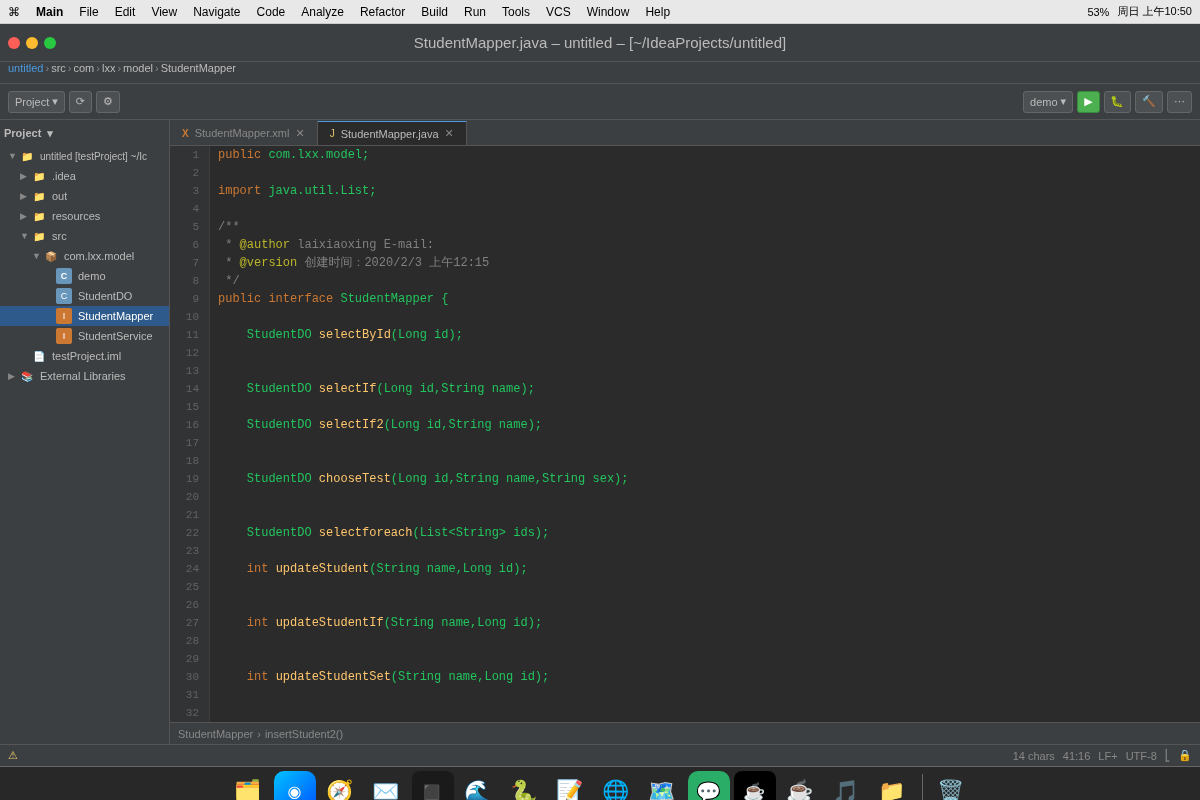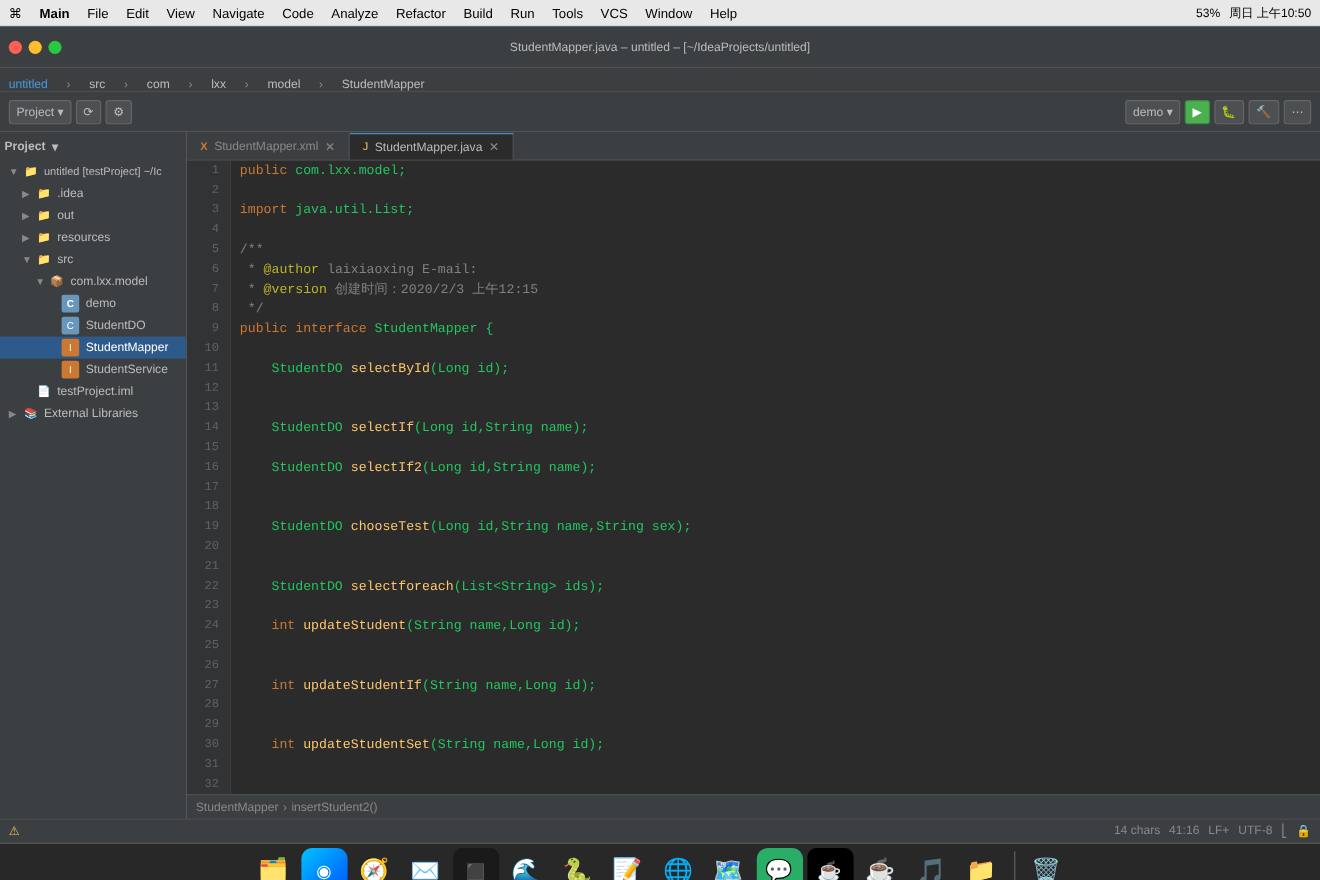--- a/index.html
+++ b/index.html
@@ -23,21 +23,21 @@
     .menu-item { cursor: pointer; font-size: 12px; }
     .menu-item.bold { font-weight: 600; }
 
     
     .titlebar {
       height: 38px;
       background: #3c3f41;
       display: flex;
       align-items: center;
       justify-content: center;
-      font-size: 11px;
+      font-size: 15px;
       color: #bbbbbb;
       border-bottom: 1px solid #555;
     }
     .traffic-lights {
       position: absolute;
       left: 8px;
       display: flex;
       gap: 6px;
       align-items: center;
     }
@@ -48,26 +48,26 @@
     }
     .tl-red { background: #ff5f57; }
     .tl-yellow { background: #febc2e; }
     .tl-green { background: #28c840; }
 
     
     .breadcrumb-bar {
       height: 22px;
       background: #3c3f41;
       display: flex;
-      align-items: flex-end;
+      align-items: flex-start;
       padding: 0 8px;
       font-size: 11px;
       color: #bbbbbb;
       border-bottom: 1px solid #555;
-      gap: 17px;
+      gap: 2px;
     }
     .breadcrumb-sep { color: #888; }
 
     
     .toolbar {
       height: 36px;
       background: #3c3f41;
       display: flex;
       align-items: center;
       padding: 0 8px;
@@ -194,21 +194,21 @@
       height: 22px;
       background: #3c3f41;
       border-top: 1px solid #555;
       display: flex;
       align-items: center;
       padding: 0 8px;
       font-size: 11px;
       color: #888;
       gap: 8px;
     }
-    .statusbar-right { margin-left: auto; display: flex; align-items: flex-start; gap: 8px; }
+    .statusbar-right { margin-left: auto; display: flex; align-items: center; gap: 8px; }
 
     
     .dock {
       height: 50px;
       background: rgba(40,40,40,0.95);
       border-top: 1px solid #666;
       display: flex;
       align-items: center;
       justify-content: center;
       padding: 2px 20px;

